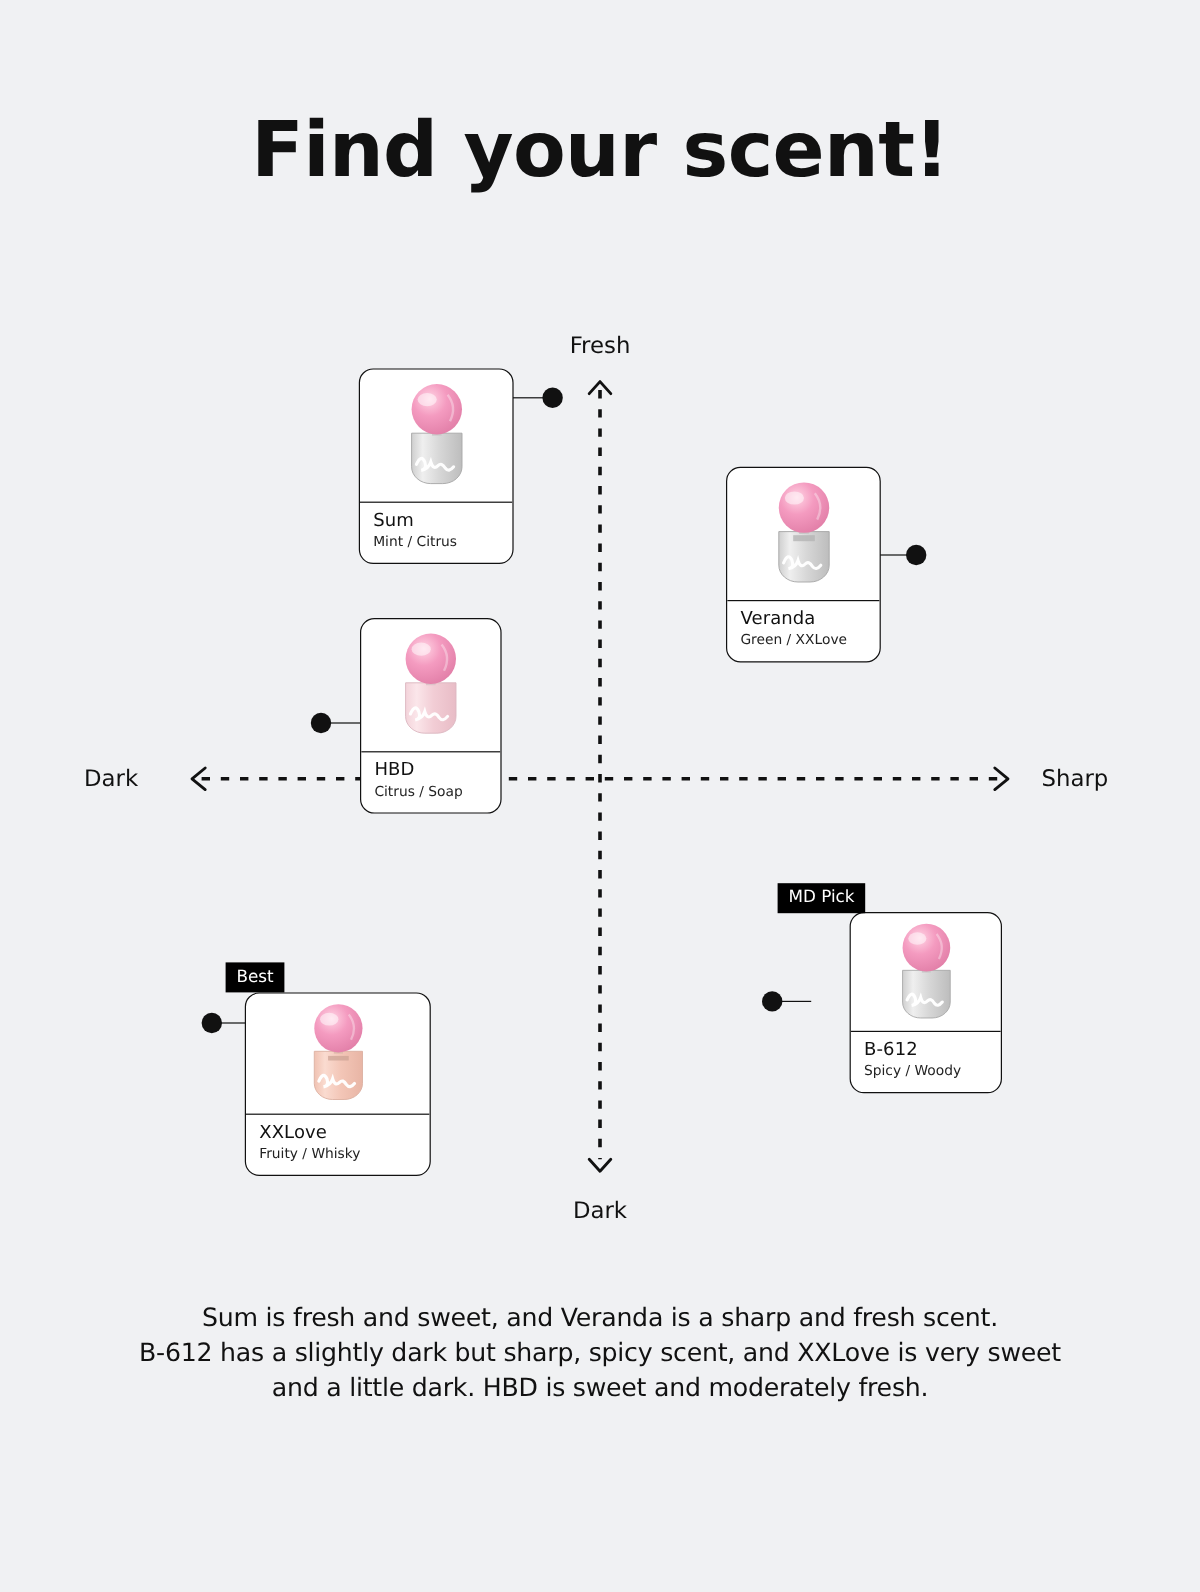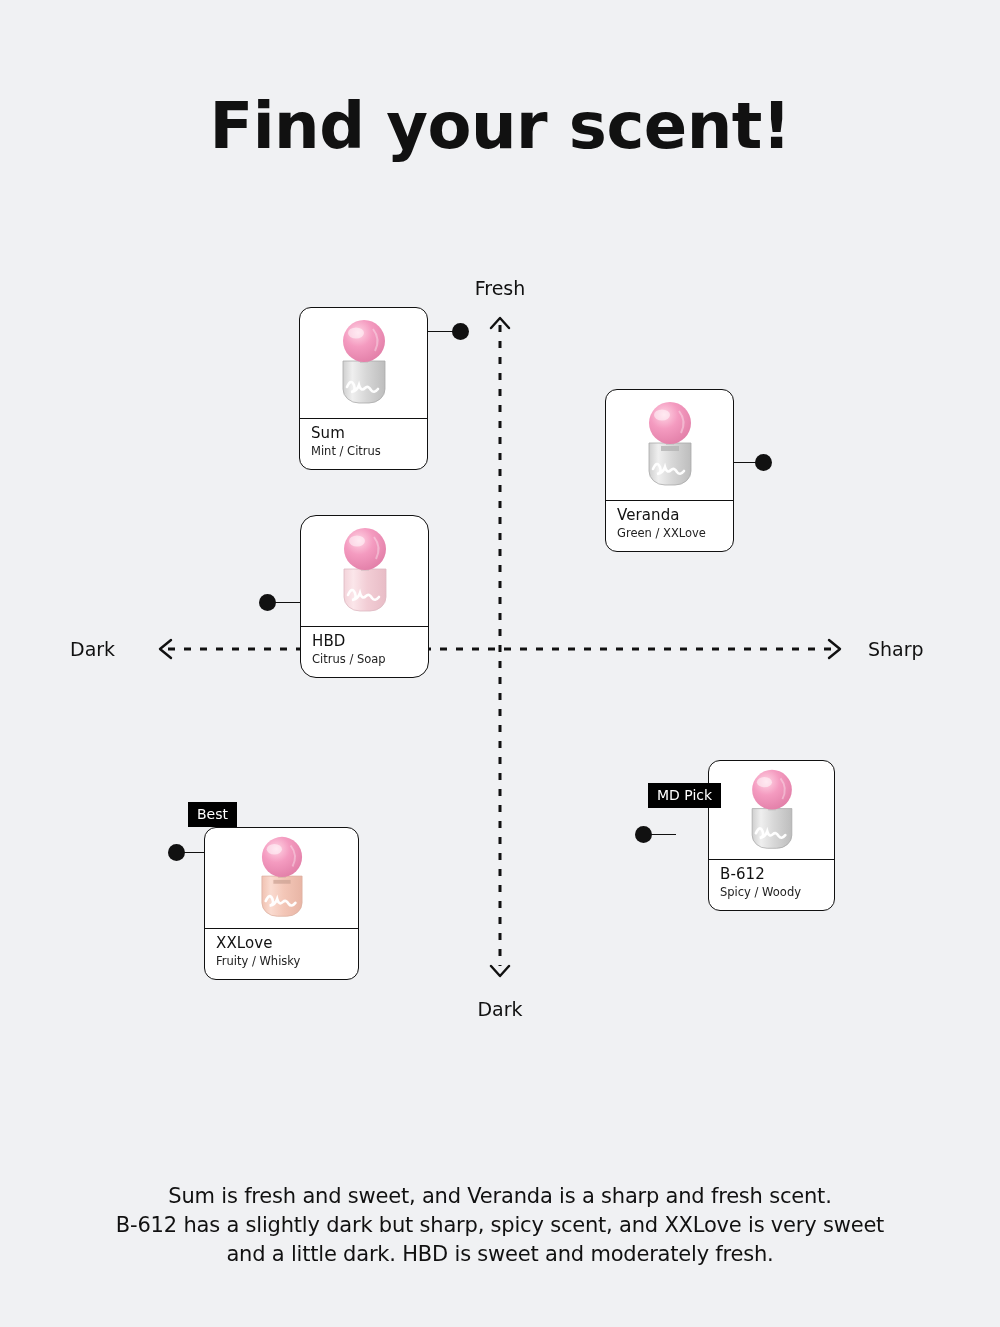--- a/index.html
+++ b/index.html
@@ -139,21 +139,21 @@
     z-index: 6;
   }
 
   
   .bottle { display:block; }
 
   
   .caption {
     position: absolute;
     left: 0;
-    top: 1182px;
+    top: 1084px;
     width: 1000px;
     text-align: center;
     font-size: 21px;
     line-height: 1.38;
     color: #111111;
     font-family: "DejaVu Sans", sans-serif;
     font-weight: 400;
     letter-spacing: -0.2px;
     padding: 0 55px;
     box-sizing: border-box;
@@ -252,21 +252,21 @@
         </svg>
       </div>
       <div class="card-info">
         <div class="card-name">Veranda</div>
         <div class="card-desc">Green / XXLove</div>
       </div>
     </div>
 
     <div class="connector-line" style="left:272px; top:602px; width:30px;"></div>
     <div class="dot" style="left:259px; top:594px;"></div>
-    <div class="card" style="left:300px; top:515px; width:129px; height:163px;border-radius:16px;">
+    <div class="card" style="left:300px; top:515px; width:118px; height:163px;">
       <div class="card-image">
         <svg class="bottle" width="74" height="92" viewBox="0 0 74 92" xmlns="http://www.w3.org/2000/svg">
           <defs>
             <radialGradient id="capg3" cx="36%" cy="30%" r="75%">
               <stop offset="0%" stop-color="#ffd4e4"></stop>
               <stop offset="45%" stop-color="#f49bc0"></stop>
               <stop offset="100%" stop-color="#e27fa8"></stop>
             </radialGradient>
             <linearGradient id="glass3" x1="0" y1="0" x2="1" y2="0">
               <stop offset="0%" stop-color="#f3d3da"></stop>
@@ -318,21 +318,21 @@
         </svg>
       </div>
       <div class="card-info">
         <div class="card-name">XXLove</div>
         <div class="card-desc">Fruity / Whisky</div>
       </div>
     </div>
 
     <div class="connector-line" style="left:649px; top:834px; width:27px;"></div>
     <div class="dot" style="left:635px; top:826px;"></div>
-    <div class="badge" style="left:648px; top:736px;margin-top:47px;">MD Pick</div>
+    <div class="badge" style="left:648px; top:736px;">MD Pick</div>
     <div class="card" style="left:672px; top:760px; width:127px; height:151px;margin-left:36px;">
       <div class="card-image">
         <svg class="bottle" width="74" height="87" viewBox="0 0 74 92" xmlns="http://www.w3.org/2000/svg">
           <defs>
             <radialGradient id="capg5" cx="36%" cy="30%" r="75%">
               <stop offset="0%" stop-color="#ffd4e4"></stop>
               <stop offset="45%" stop-color="#f49bc0"></stop>
               <stop offset="100%" stop-color="#e27fa8"></stop>
             </radialGradient>
             <linearGradient id="glass5" x1="0" y1="0" x2="1" y2="0">

